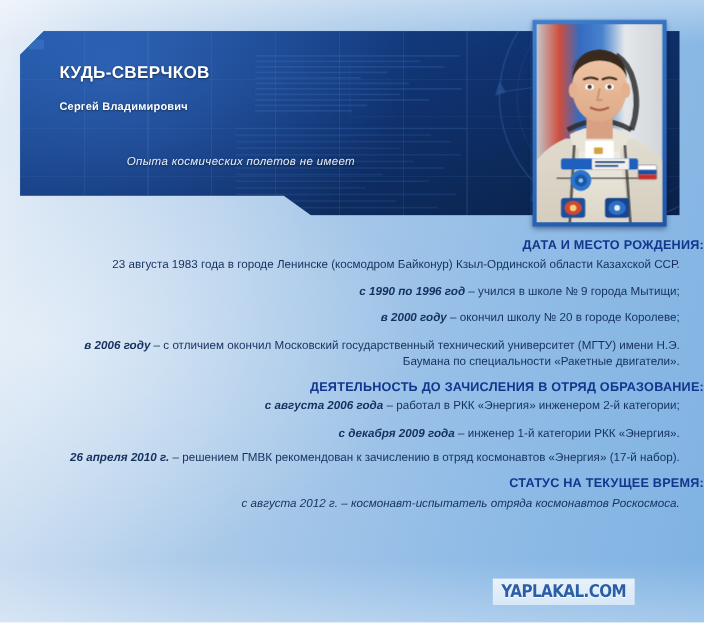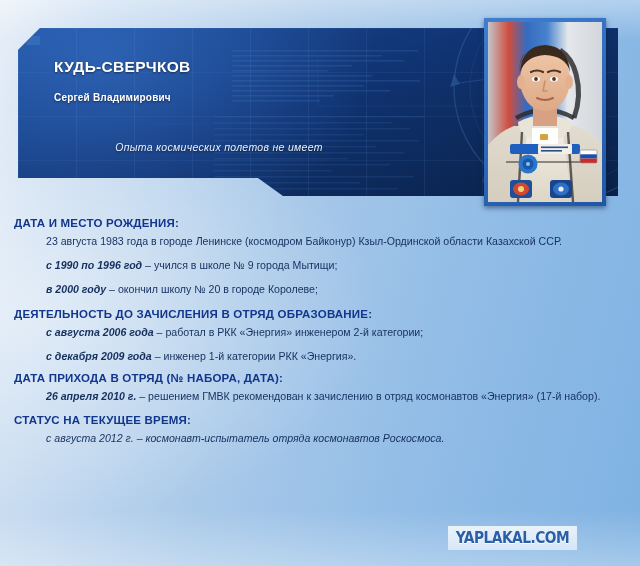--- a/index.html
+++ b/index.html
@@ -131,20 +131,21 @@
     background: #cfd6da;
   }
   .photo svg { display: block; }
 
   
   .content {
     position: absolute;
     left: 0;
     top: 216px;
     width: 640px;
+    text-align: right;
   }
   .section { margin: 0; }
   .sec-head {
     color: #12368c;
     font-size: 11.5px;
     font-weight: bold;
     letter-spacing: 0.2px;
     padding: 0 0 3px 14px;
     line-height: 1.28;
   }
@@ -353,33 +354,33 @@
       <div class="sec-head">ДАТА И МЕСТО РОЖДЕНИЯ:</div>
       <div class="sec-body">
         <p class="para"><span>23 августа 1983 года в городе Ленинске (космодром Байконур) Кзыл-Ординской области Казахской ССР.</span></p>
       </div>
     </div>
 
     <div class="section">
       <div class="sec-body">
         <p class="para"><em>с 1990 по 1996 год</em><span> – учился в школе № 9 города Мытищи;</span></p>
         <p class="para"><em>в 2000 году</em><span> – окончил школу № 20 в городе Королеве;</span></p>
+        <p class="para tight"><em>в 2006 году</em><span> – с отличием окончил Московский государственный технический университет (МГТУ) имени Н.Э. Баумана по специальности «Ракетные двигатели».</span></p>
       </div>
     </div>
 
     <div class="section">
       <div class="sec-head">ДЕЯТЕЛЬНОСТЬ ДО ЗАЧИСЛЕНИЯ В ОТРЯД ОБРАЗОВАНИЕ:</div>
       <div class="sec-body">
         <p class="para"><em>с августа 2006 года</em><span> – работал в РКК «Энергия» инженером 2-й категории;</span></p>
         <p class="para tight"><em>с декабря 2009 года</em><span> – инженер 1-й категории РКК «Энергия».</span></p>
       </div>
     </div>
 
     <div class="section">
-      <div class="sec-head">ДАТА ПРИХОДА В ОТРЯД (№ НАБОРА, ДАТА):</div>
       <div class="sec-body">
         <p class="para"><em>26 апреля 2010 г.</em><span> – решением ГМВК рекомендован к зачислению в отряд космонавтов «Энергия» (17-й набор).</span></p>
       </div>
     </div>
 
     <div class="section">
       <div class="sec-head">СТАТУС НА ТЕКУЩЕЕ ВРЕМЯ:</div>
       <div class="sec-body">
         <p class="para all-italic"><span>с августа 2012 г. – космонавт-испытатель отряда космонавтов Роскосмоса.</span></p>
       </div>

